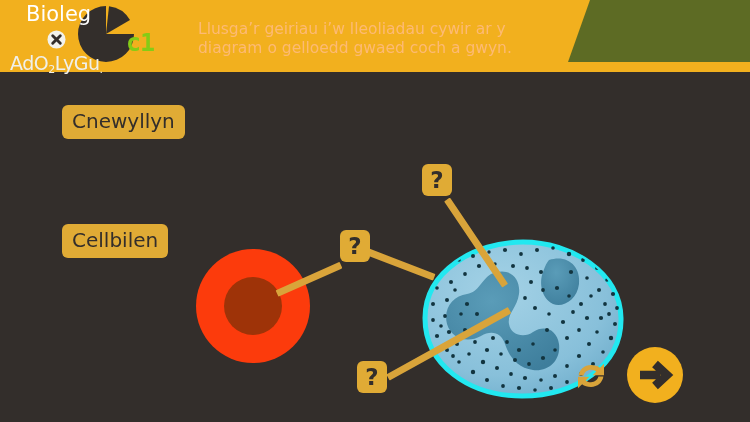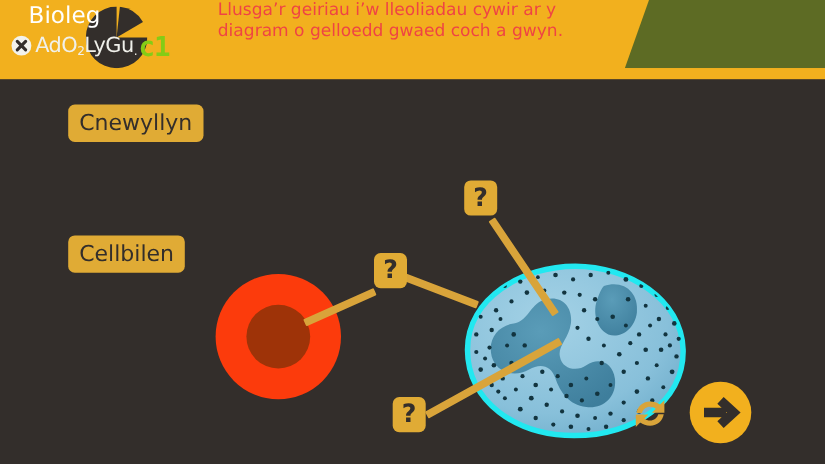--- a/index.html
+++ b/index.html
@@ -36,25 +36,25 @@
     left: 126px; top: 28px;
     font-family: "DejaVu Sans Mono", monospace;
     font-size: 25px;
     font-weight: bold;
     color: #84cc16;
     letter-spacing: -1px;
     z-index: 4;
   }
   #instruction {
     position: absolute;
-    left: 198px; top: 0;
+    left: 198px; top: 20px;
     width: 370px;
     font-size: 15.5px;
     line-height: 19px;
-    color: #ef4444;
+    color: #fdba74;
     z-index: 4;
   }
 
   
   #brand-panel {
     position: absolute;
     right: 0; top: 0;
     width: 182px; height: 62px;
     background: #5d6b24;
     clip-path: polygon(22px 0, 182px 0, 182px 62px, 0 62px);
@@ -69,20 +69,21 @@
     z-index: 6;
     text-align: center;
   }
   #brand-logo-row {
     position: absolute;
     left: 10px; top: 30px;
     display: flex;
     align-items: center;
     gap: 3px;
     z-index: 6;
+    flex-direction: column;
   }
   #brand-x-icon {
     width: 19px; height: 19px;
     flex: 0 0 auto;
   }
   #brand-logo-text {
     font-size: 19px;
     color: #f0f0ea;
     letter-spacing: -0.5px;
     font-weight: 500;
@@ -97,20 +98,21 @@
     position: absolute;
     background: #e0ab35;
     color: #332e2b;
     border-radius: 6px;
     font-size: 20px;
     padding: 4px 10px 6px 10px;
     line-height: 24px;
     white-space: nowrap;
     z-index: 8;
     cursor: grab;
+    margin-top: 10px;
   }
 
   
   #rbc {
     position: absolute;
     left: 196px; top: 249px;
     width: 114px; height: 114px;
     border-radius: 50%;
     background: #fc3b0c;
     z-index: 3;

